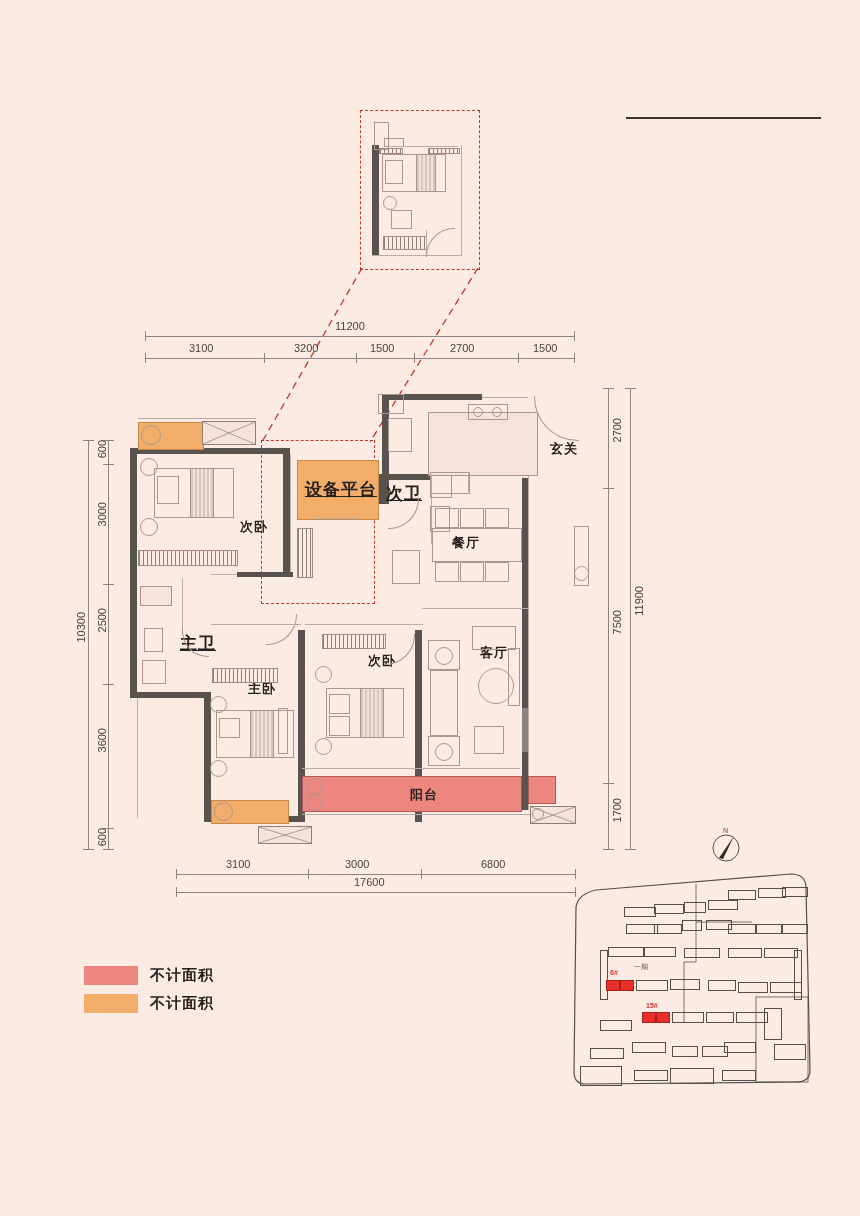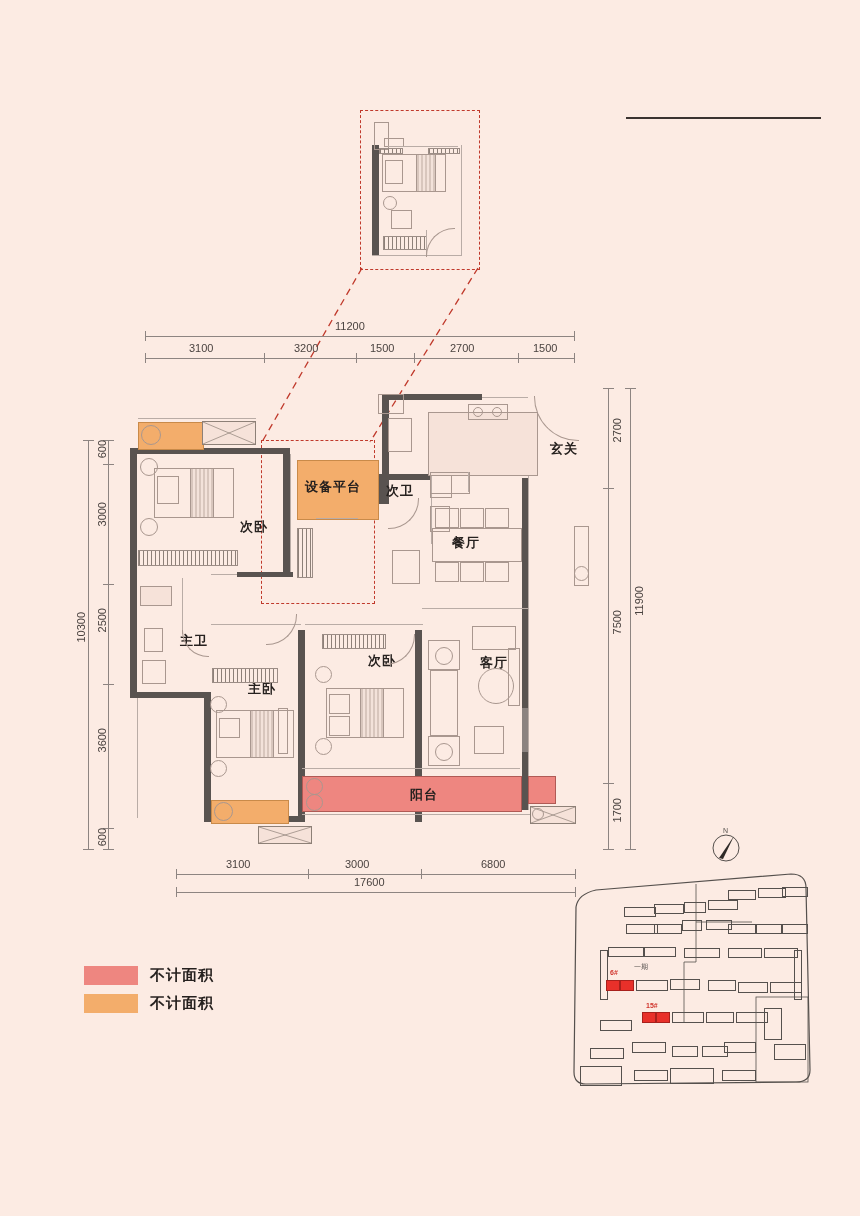--- a/index.html
+++ b/index.html
@@ -32,21 +32,21 @@
   }
 
   
   .wall{background:#595350;}
   .wall-lt{background:#8b8380;}
   .thin{background:#b9aca6;}
   .label{
     font-size:13px;color:#26211f;letter-spacing:1px;white-space:nowrap;
     font-family:"Liberation Sans","DejaVu Sans",sans-serif;font-weight:600;
   }
-  .label.sm{font-size:13px;}
+  .label.sm{font-size:17px;text-decoration:underline;}
   .dim-text{
     font-size:11px;color:#4a4340;white-space:nowrap;
     font-family:"Liberation Sans","DejaVu Sans",sans-serif;
   }
   .dim-line{background:#8d8481;}
   .tick{background:#8d8481;}
   .vtext{writing-mode:vertical-rl;transform:rotate(180deg);}
 
   .fill-pink{background:#ee8680;border:1px solid #b05a55;}
   .fill-orange{background:#f3ad6b;border:1px solid #c98a49;}
@@ -293,21 +293,21 @@
   <div class="abs label" style="left:238px;top:274px;">次卧</div>
   <div class="abs hatch-v" style="left:192px;top:256px;width:62px;height:13px;"></div>
   <div class="abs furn" style="left:196px;top:310px;width:76px;height:48px;"></div>
   <div class="abs bed-mat" style="left:230px;top:310px;width:22px;height:48px;"></div>
   <div class="abs furn" style="left:199px;top:316px;width:19px;height:18px;"></div>
   <div class="abs furn" style="left:199px;top:338px;width:19px;height:18px;"></div>
   <div class="abs circle" style="left:185px;top:288px;width:15px;height:15px;"></div>
   <div class="abs circle" style="left:185px;top:360px;width:15px;height:15px;"></div>
   <div class="abs" style="left:254px;top:256px;width:30px;height:30px;border-right:1px solid #a9978f;border-bottom:1px solid #a9978f;border-radius:0 0 30px 0;"></div>
 
-  <div class="abs label" style="left:350px;top:276px;">客厅</div>
+  <div class="abs label" style="left:350px;top:266px;">客厅</div>
   <div class="abs furn" style="left:298px;top:262px;width:30px;height:28px;"></div>
   <div class="abs circle" style="left:305px;top:269px;width:16px;height:16px;"></div>
   <div class="abs furn" style="left:300px;top:292px;width:26px;height:64px;"></div>
   <div class="abs furn" style="left:298px;top:358px;width:30px;height:28px;"></div>
   <div class="abs circle" style="left:305px;top:365px;width:16px;height:16px;"></div>
   <div class="abs furn" style="left:342px;top:248px;width:42px;height:22px;"></div>
   <div class="abs circle" style="left:348px;top:290px;width:34px;height:34px;"></div>
   <div class="abs furn" style="left:344px;top:348px;width:28px;height:26px;"></div>
   <div class="abs furn" style="left:378px;top:270px;width:10px;height:56px;"></div>
 

